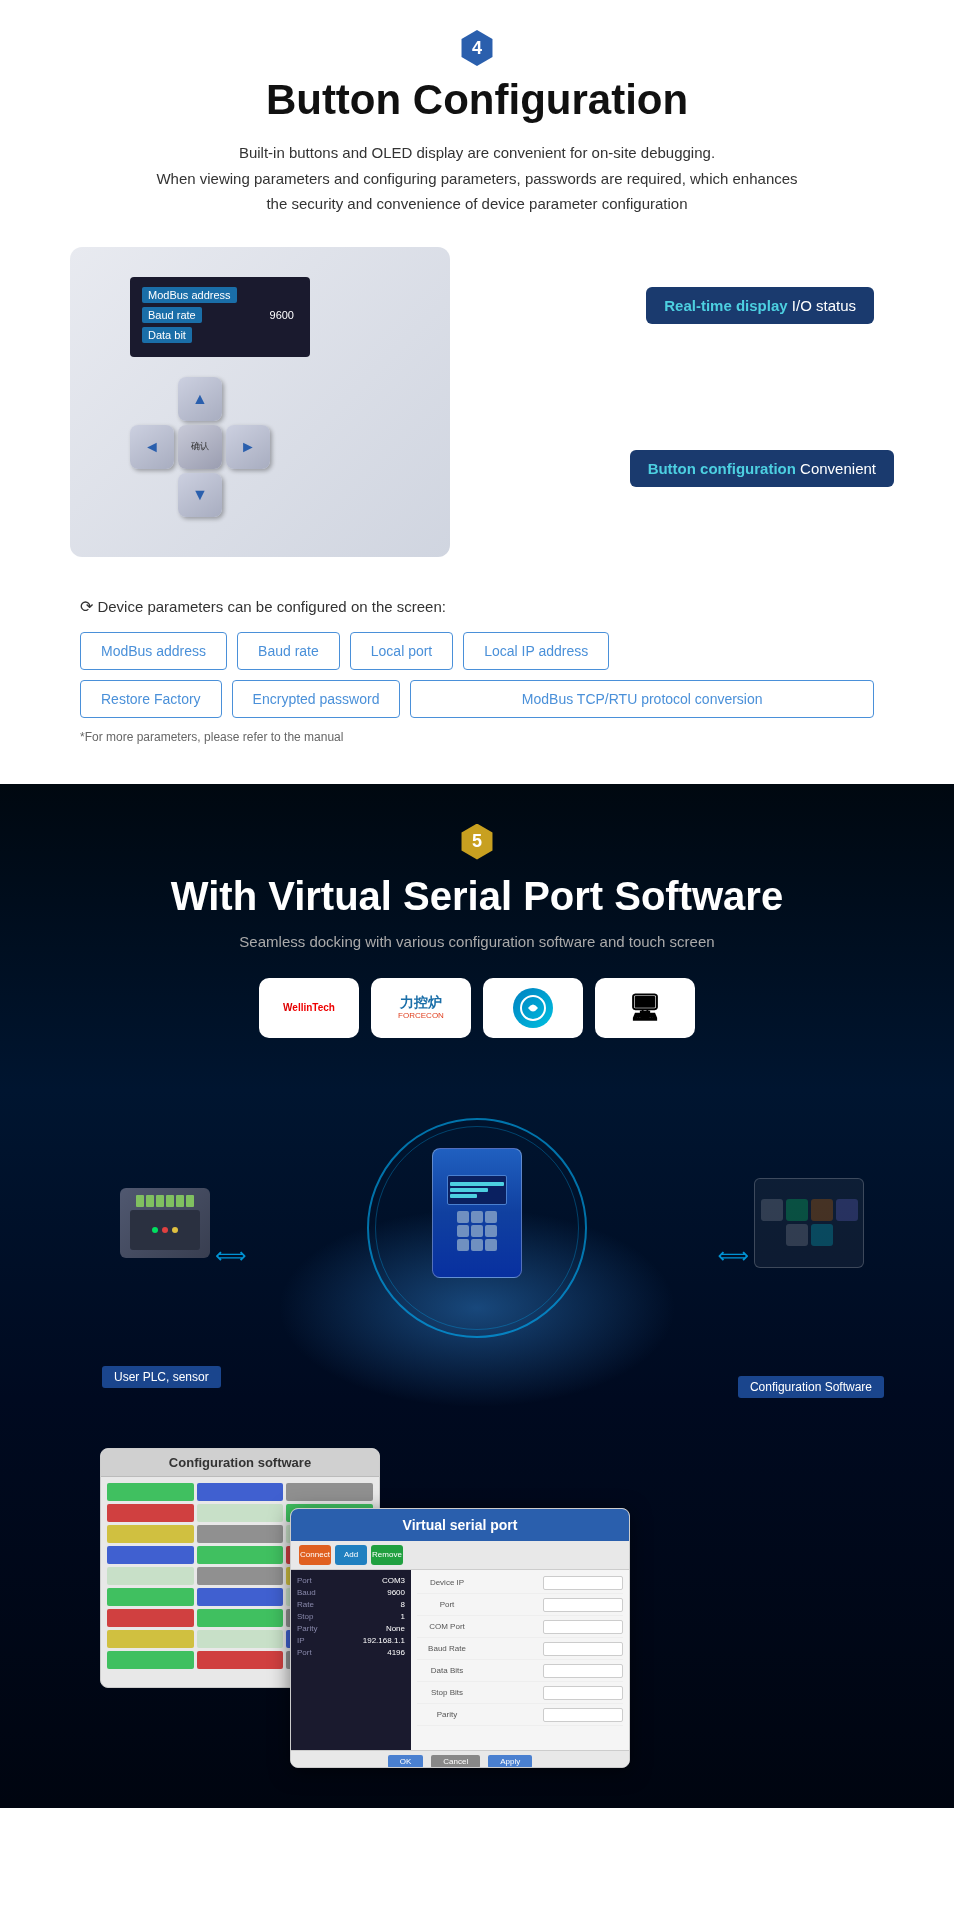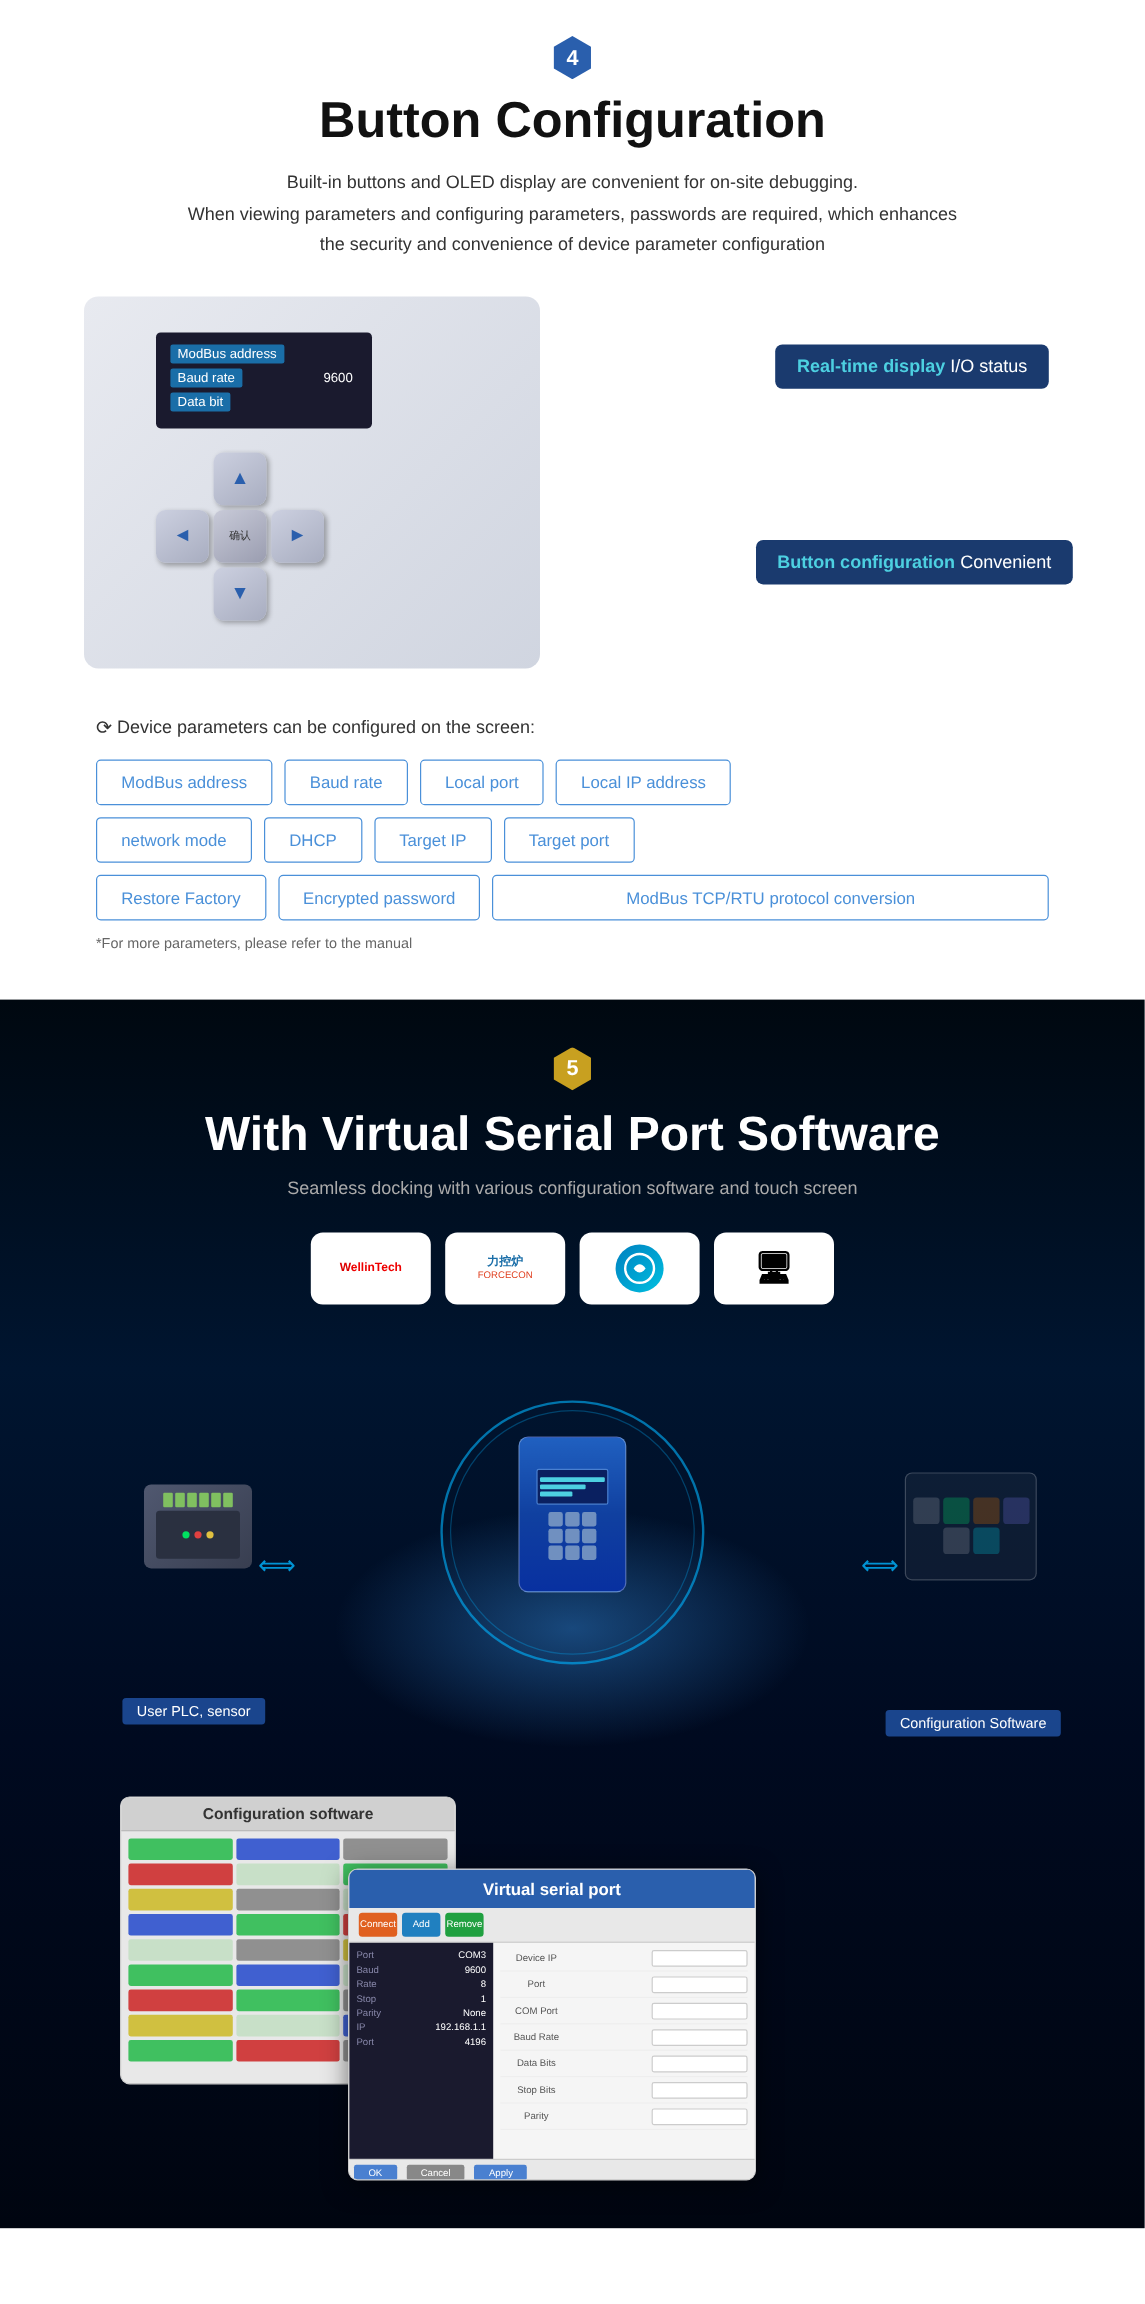--- a/index.html
+++ b/index.html
@@ -572,20 +572,21 @@
     }
     .vsp-right-input {
       width: 80px;
       height: 14px;
       background: #fff;
       border: 1px solid #ccc;
       border-radius: 2px;
     }
     .vsp-footer {
       display: flex;
+      justify-content: center;
       gap: 8px;
       padding: 4px;
       background: #e8e8e8;
       border-top: 1px solid #ccc;
     }
     .vsp-footer-btn {
       padding: 2px 12px;
       font-size: 8px;
       background: #4a80d0;
       color: #fff;
@@ -650,26 +651,20 @@
       <span class="icon">⟳</span>
       <span>Device parameters can be configured on the screen:</span>
     </div>
     <div class="params-grid">
       <div class="param-tag">ModBus address</div>
       <div class="param-tag">Baud rate</div>
       <div class="param-tag">Local port</div>
       <div class="param-tag">Local IP address</div>
     </div>
     <div class="params-grid">
-      <div class="param-tag">network mode</div>
-      <div class="param-tag">DHCP</div>
-      <div class="param-tag">Target IP</div>
-      <div class="param-tag">Target port</div>
-    </div>
-    <div class="params-grid">
       <div class="param-tag">Restore Factory</div>
       <div class="param-tag">Encrypted password</div>
       <div class="param-tag wide">ModBus TCP/RTU protocol conversion</div>
     </div>
     <p class="params-note">*For more parameters, please refer to the manual</p>
   </div>
 </div>
 
 <div class="section5">
   <div class="step-badge-gold">
@@ -678,21 +673,21 @@
   <h1>With Virtual Serial Port Software</h1>
   <p class="subtitle">Seamless docking with various configuration software and touch screen</p>
 
   
   <div class="software-logos">
     <div class="logo-box">
       <span class="logo-wellintech"><span style="color:#d00">W</span>ellinTech</span>
     </div>
     <div class="logo-box">
       <div class="logo-forcecon">
-        <div style="font-size:10px;color:#1a6ea8;font-weight:bold">力控炉</div>
+        <div style="font-size:14px;color:#1a6ea8;font-weight:bold">力控炉</div>
         <div style="font-size:8px;color:#e04020;font-weight:normal">FORCECON</div>
       </div>
     </div>
     <div class="logo-box">
       <div class="logo-circle">
         <svg width="30" height="30" viewBox="0 0 30 30">
           <circle cx="15" cy="15" r="12" fill="none" stroke="#fff" stroke-width="2"></circle>
           <path d="M10 15 Q15 8 20 15 Q15 22 10 15Z" fill="#fff"></path>
         </svg>
       </div>

